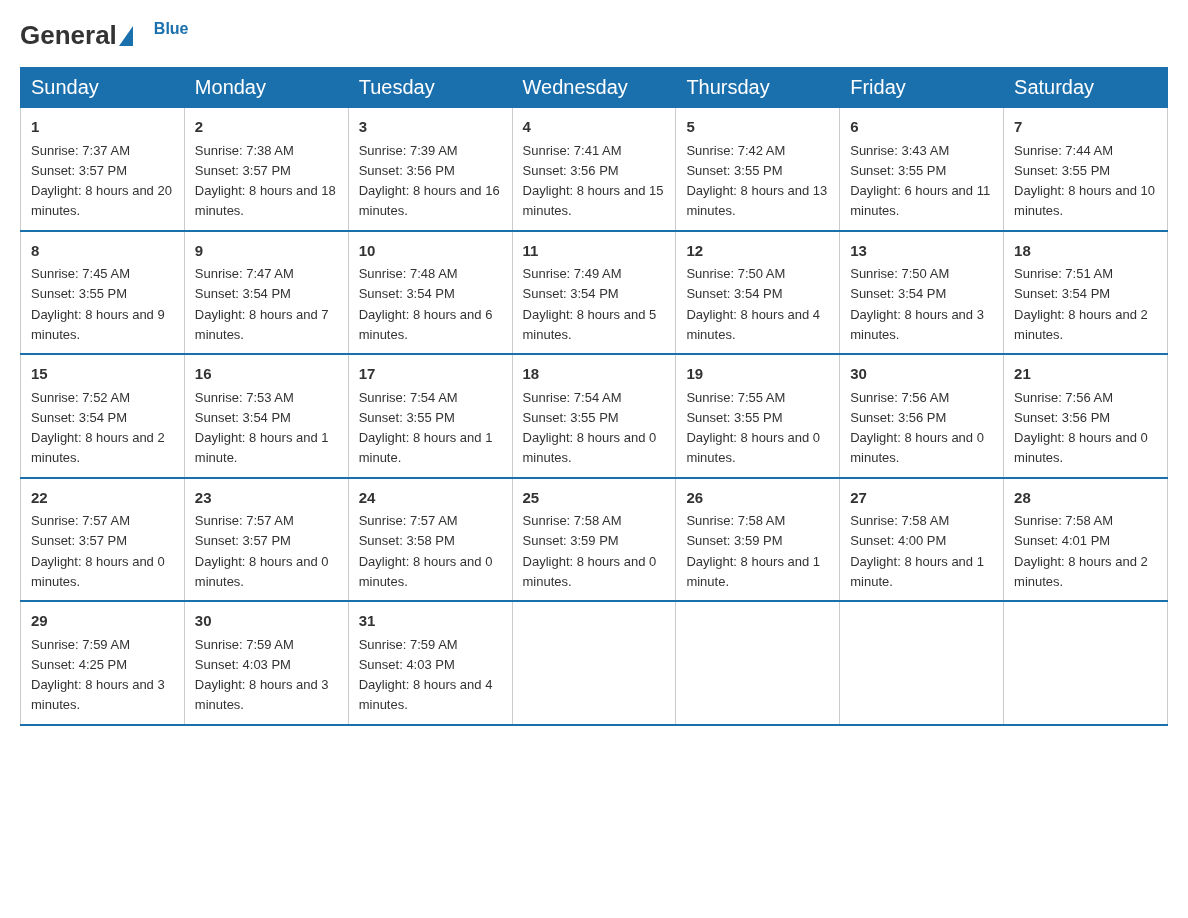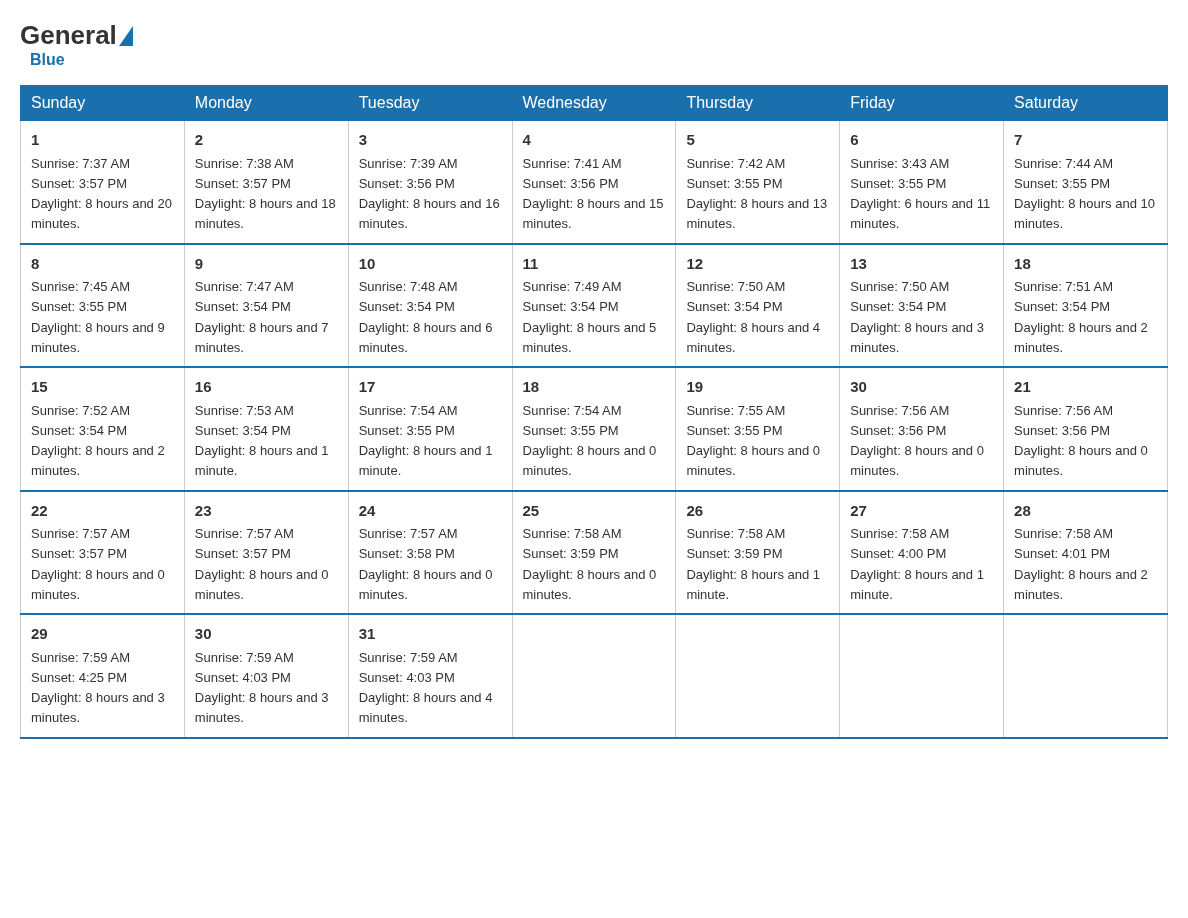--- a/index.html
+++ b/index.html
@@ -11,21 +11,21 @@
       padding: 20px;
     }
     .header {
       display: flex;
       justify-content: space-between;
       align-items: flex-start;
       margin-bottom: 16px;
     }
     .logo {
       display: flex;
-      flex-direction: column;
+      flex-direction: row;
       align-items: flex-start;
     }
     .logo-text {
       display: flex;
       align-items: center;
       font-size: 26px;
       font-weight: bold;
       color: #333;
     }
     .logo-general { color: #333; }
@@ -59,21 +59,21 @@
     table {
       width: 100%;
       border-collapse: collapse;
       table-layout: fixed;
     }
     thead th {
       background: #1a6fad;
       color: #fff;
       padding: 8px 10px;
       text-align: left;
-      font-size: 16px;
+      font-size: 20px;
       font-weight: normal;
       border: 1px solid #1a6fad;
     }
     tbody td {
       vertical-align: top;
       padding: 8px 10px;
       border: 1px solid #ccc;
       font-size: 13.5px;
       color: #333;
       line-height: 1.5;
@@ -98,21 +98,21 @@
   </style>
 </head>
 <body>
 
 <div class="header">
   <div class="logo">
     <div class="logo-text">
       <span class="logo-general">General</span>
       <span class="logo-blue-triangle"></span>
     </div>
-    <div style="display:flex;align-items:center;margin-left:10px;">
+    <div style="display:flex;align-items:center;margin-left:19px;">
       <span class="logo-blue-word">Blue</span>
     </div>
   </div>
   <div class="title-block">
     <div class="month-title"></div>
     <div class="location-title"></div>
   </div>
 </div>
 
 <table>

